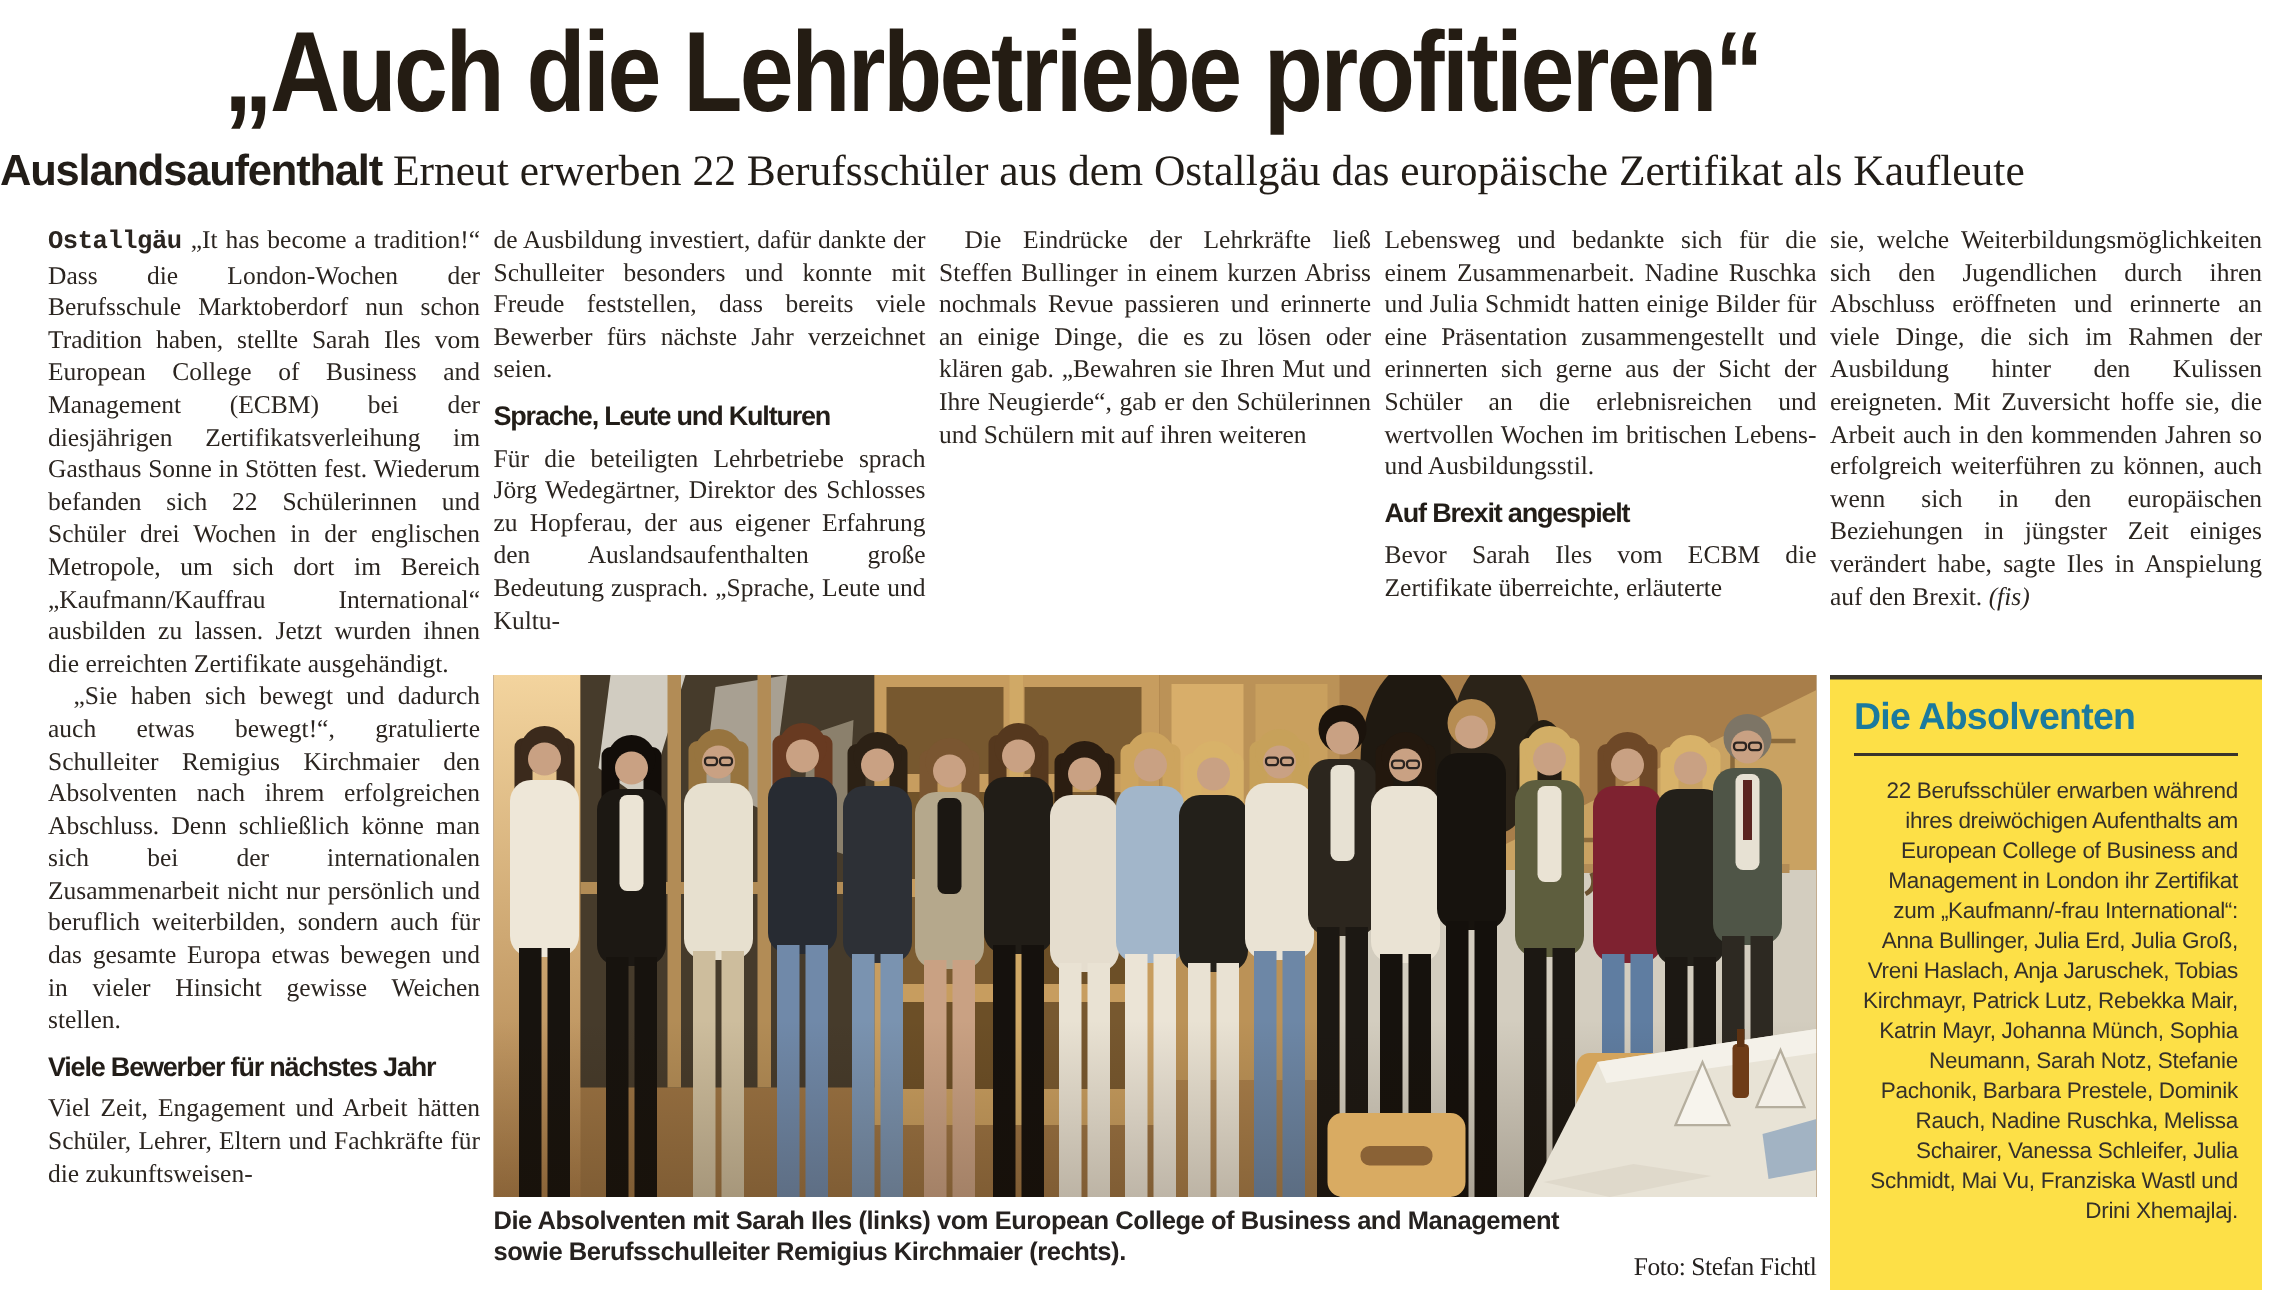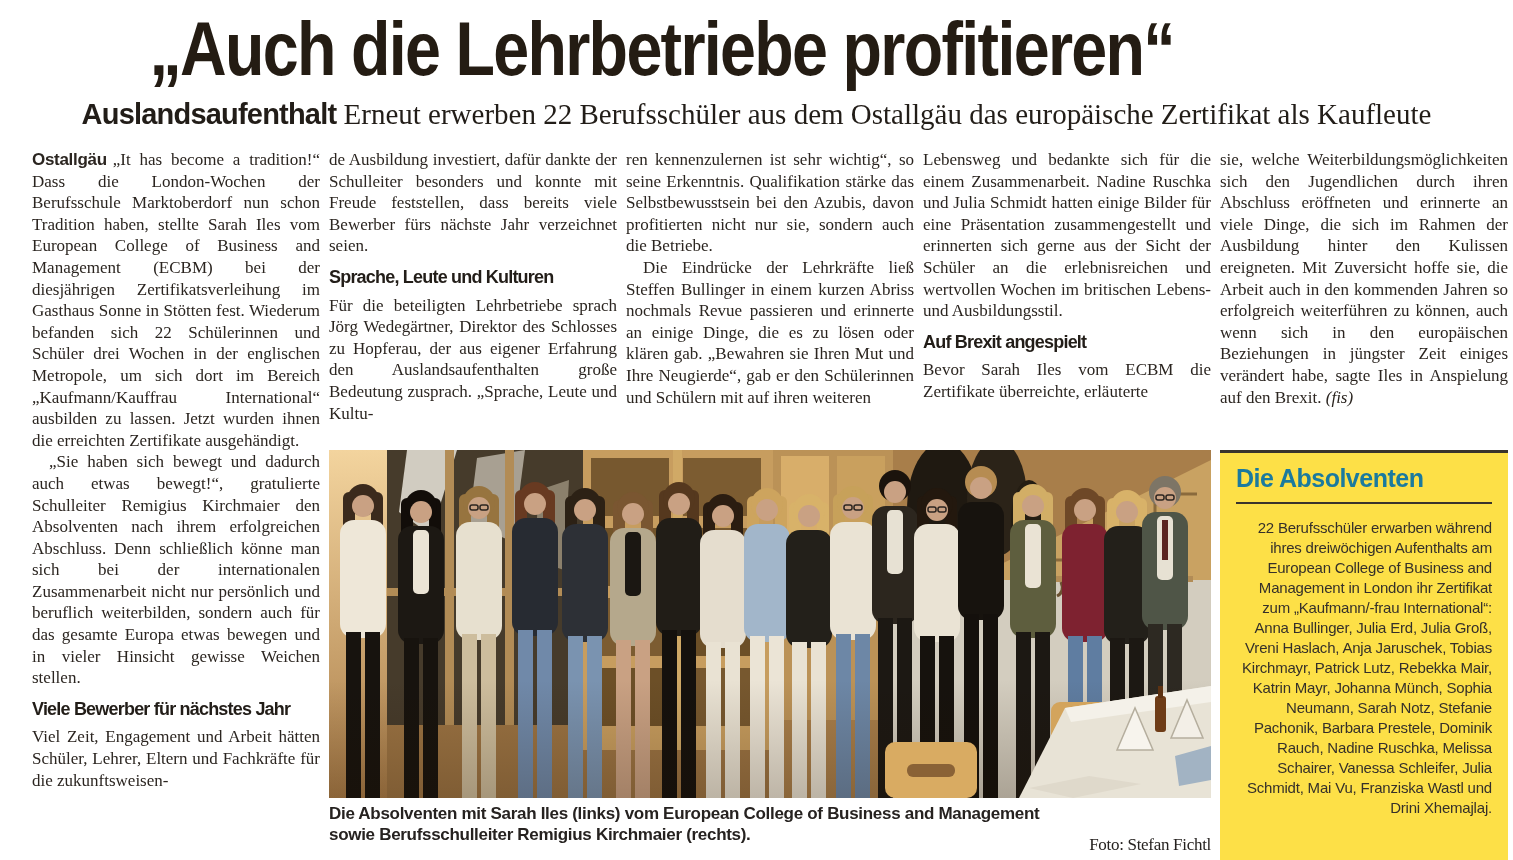--- a/index.html
+++ b/index.html
@@ -4,31 +4,31 @@
 <style>
   html,body{margin:0;padding:0;background:#ffffff;}
   body{width:1513px;height:860px;overflow:hidden;font-family:"Liberation Serif",serif;color:#2b2520;position:relative;}
   .page{position:relative;width:1513px;height:860px;background:#fff;}
 
   
   .headline-wrap{position:absolute;top:10px;left:0;width:1324px;text-align:center;}
   .headline{display:inline-block;font-family:"Liberation Sans",sans-serif;font-weight:bold;
     font-size:76px;line-height:1.02;color:#241c13;letter-spacing:-2px;white-space:nowrap;
     transform:scaleX(0.85);transform-origin:center;}
-  .subheadline{position:absolute;top:99px;left:0;width:1513px;text-align:center;
+  .subheadline{position:absolute;top:99px;left:0;width:1289px;text-align:center;
     font-size:29px;line-height:1.1;color:#221d18;white-space:nowrap;}
   .subheadline .lead{font-family:"Liberation Sans",sans-serif;font-weight:bold;letter-spacing:-0.8px;}
 
   
   .cols{position:absolute;top:149px;left:32px;width:1480px;}
   .col{position:absolute;top:0;width:288px;font-size:17px;line-height:21.6px;text-align:justify;hyphens:auto;}
   .col1{left:0;} .col2{left:297px;} .col3{left:594px;} .col4{left:891px;} .col5{left:1188px;}
   .col p{margin:0;}
   .col p.ind{text-indent:17px;}
-  .lead-in{font-family:Liberation Sans, sans-serif;font-weight:bold;letter-spacing:-0.3px;margin-right:6px;margin-top:43px;}
+  .lead-in{font-family:Liberation Mono, monospace;font-weight:bold;letter-spacing:-0.3px;margin-right:6px;margin-top:43px;}
   .colhead{font-family:"Liberation Sans",sans-serif;font-weight:bold;font-size:18px;
     letter-spacing:-0.8px;margin:10px 0 6px 0;color:#221d18;white-space:nowrap;text-align:left;}
   .sig{font-style:italic;}
 
   
   .photo{position:absolute;left:329px;top:450px;width:882px;height:348px;overflow:hidden;background:#9b7343;}
   .photo svg{display:block;width:882px;height:348px;}
   .caption{position:absolute;left:329px;top:803px;width:882px;
     font-family:"Liberation Sans",sans-serif;font-weight:bold;font-size:17px;
     letter-spacing:-0.3px;line-height:21px;color:#262220;text-align:left;}
@@ -64,21 +64,20 @@
       <p>Viel Zeit, Engagement und Arbeit hätten Schüler, Lehrer, Eltern und Fachkräfte für die zukunftsweisen-</p>
     </div>
 
     <div class="col col2">
       <p>de Ausbildung investiert, dafür dankte der Schulleiter besonders und konnte mit Freude feststellen, dass bereits viele Bewerber fürs nächste Jahr verzeichnet seien.</p>
       <h3 class="colhead">Sprache, Leute und Kulturen</h3>
       <p>Für die beteiligten Lehrbetriebe sprach Jörg Wedegärtner, Direktor des Schlosses zu Hopferau, der aus eigener Erfahrung den Auslandsaufenthalten große Bedeutung zusprach. „Sprache, Leute und Kultu-</p>
     </div>
 
     <div class="col col3">
-      <p>ren kennenzulernen ist sehr wichtig“, so seine Erkenntnis. Qualifikation stärke das Selbstbewusstsein bei den Azubis, davon profitierten nicht nur sie, sondern auch die Betriebe.</p>
       <p class="ind">Die Eindrücke der Lehrkräfte ließ Steffen Bullinger in einem kurzen Abriss nochmals Revue passieren und erinnerte an einige Dinge, die es zu lösen oder klären gab. „Bewahren sie Ihren Mut und Ihre Neugierde“, gab er den Schülerinnen und Schülern mit auf ihren weiteren</p>
     </div>
 
     <div class="col col4">
       <p>Lebensweg und bedankte sich für die einem Zusammenarbeit. Nadine Ruschka und Julia Schmidt hatten einige Bilder für eine Präsentation zusammengestellt und erinnerten sich gerne aus der Sicht der Schüler an die erlebnisreichen und wertvollen Wochen im britischen Lebens- und Ausbildungsstil.</p>
       <h3 class="colhead">Auf Brexit angespielt</h3>
       <p>Bevor Sarah Iles vom ECBM die Zertifikate überreichte, erläuterte</p>
     </div>
 
     <div class="col col5">

